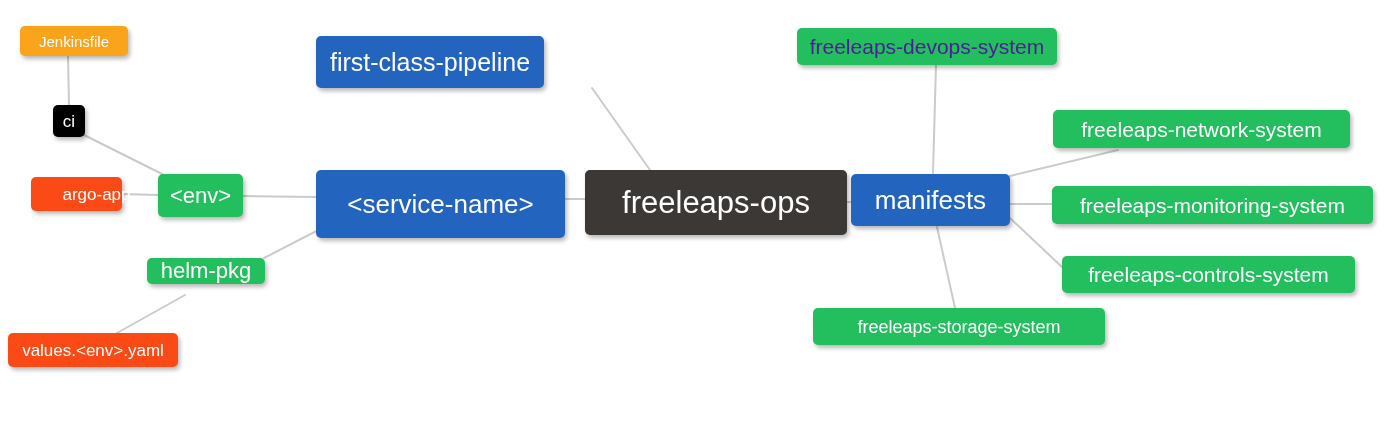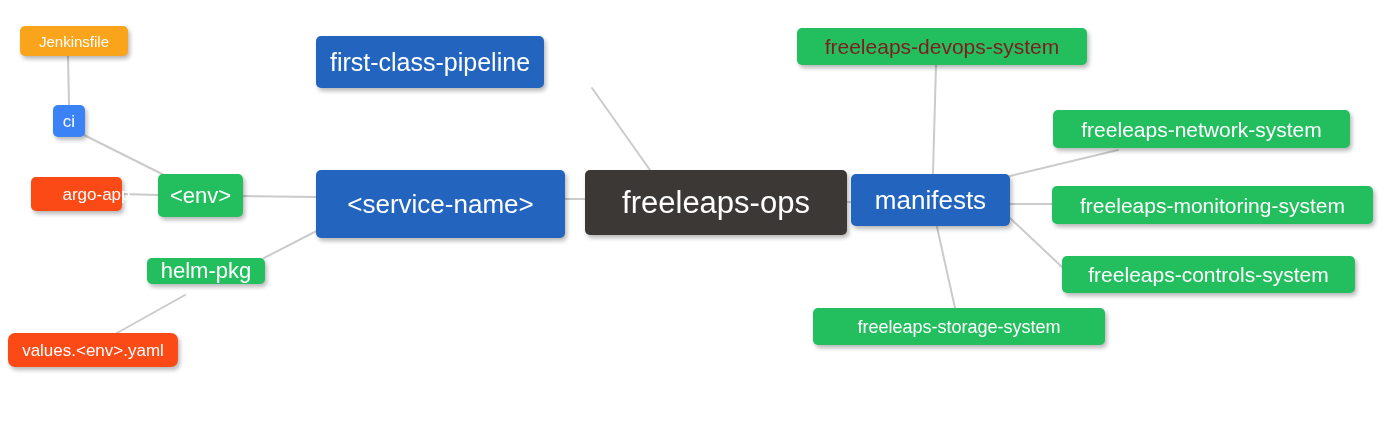--- a/index.html
+++ b/index.html
@@ -51,23 +51,23 @@
       <line x1="1010" y1="218" x2="1062" y2="267" stroke="#cbcbcb" stroke-width="2" stroke-linecap="round"></line>
       <line x1="937" y1="227" x2="955" y2="308" stroke="#cbcbcb" stroke-width="2" stroke-linecap="round"></line>
     </svg>
   <div id="node-layer">
       <div class="node" style="left: 585px; top: 170px; width: 262px; height: 65px; font-size: 31px; background: rgb(59, 56, 53); color: rgb(255, 255, 255);">freeleaps-ops</div>
       <div class="node" style="left: 316px; top: 36px; width: 228px; height: 52px; font-size: 25px; background: rgb(35, 101, 190); color: rgb(255, 255, 255);">first-class-pipeline</div>
       <div class="node" style="left: 316px; top: 170px; width: 249px; height: 68px; font-size: 26px; background: rgb(35, 101, 190); color: rgb(255, 255, 255);">&lt;service-name&gt;</div>
       <div class="node" style="left: 851px; top: 174px; width: 159px; height: 52px; font-size: 26px; background: rgb(35, 101, 190); color: rgb(255, 255, 255);">manifests</div>
       <div class="node" style="left: 158px; top: 174px; width: 85px; height: 43px; font-size: 22px; background: rgb(35, 191, 95); color: rgb(255, 255, 255);">&lt;env&gt;</div>
       <div class="node" style="left: 147px; top: 258px; width: 118px; height: 26px; font-size: 22px; background: rgb(35, 191, 95); color: rgb(255, 255, 255);">helm-pkg</div>
-      <div class="node" style="left: 53px; top: 105px; width: 32px; height: 32px; font-size: 17px; background: #3b82f6; color: rgb(255, 255, 255);">ci</div>
+      <div class="node" style="left: 53px; top: 105px; width: 32px; height: 32px; font-size: 17px; background: #000000; color: rgb(255, 255, 255);">ci</div>
       <div class="node" style="left: 31px; top: 177px; width: 91px; height: 34px; font-size: 17px; background: rgb(251, 74, 22); color: rgb(255, 255, 255); padding-left: 40px;">argo-app</div>
-      <div class="node" style="left: 8px; top: 333px; width: 170px; height: 34px; font-size: 17px; background: rgb(251, 74, 22); color: rgb(255, 255, 255); border-radius: 7px;">values.&lt;env&gt;.yaml</div>
+      <div class="node" style="left: 8px; top: 333px; width: 170px; height: 34px; font-size: 17px; background: rgb(251, 74, 22); color: rgb(255, 255, 255);">values.&lt;env&gt;.yaml</div>
       <div class="node" style="left: 20px; top: 26px; width: 108px; height: 30px; font-size: 15px; background: rgb(249, 164, 27); color: rgb(255, 255, 255);">Jenkinsfile</div>
-      <div class="node" style="left: 797px; top: 28px; width: 290px; height: 37px; font-size: 21px; background: rgb(35, 191, 95); color: #7f1d1d;">freeleaps-devops-system</div>
+      <div class="node" style="left: 797px; top: 28px; width: 260px; height: 37px; font-size: 21px; background: rgb(35, 191, 95); color: #4c1d95;">freeleaps-devops-system</div>
       <div class="node" style="left: 1053px; top: 110px; width: 297px; height: 38px; font-size: 21px; background: rgb(35, 191, 95); color: rgb(255, 255, 255);">freeleaps-network-system</div>
       <div class="node" style="left: 1052px; top: 186px; width: 321px; height: 38px; font-size: 21px; background: rgb(35, 191, 95); color: rgb(255, 255, 255);">freeleaps-monitoring-system</div>
       <div class="node" style="left: 1062px; top: 256px; width: 293px; height: 37px; font-size: 21px; background: rgb(35, 191, 95); color: rgb(255, 255, 255);">freeleaps-controls-system</div>
       <div class="node" style="left: 813px; top: 308px; width: 292px; height: 37px; font-size: 18px; background: rgb(35, 191, 95); color: rgb(255, 255, 255);">freeleaps-storage-system</div>
     </div>
 </div>
 
 </body></html>

